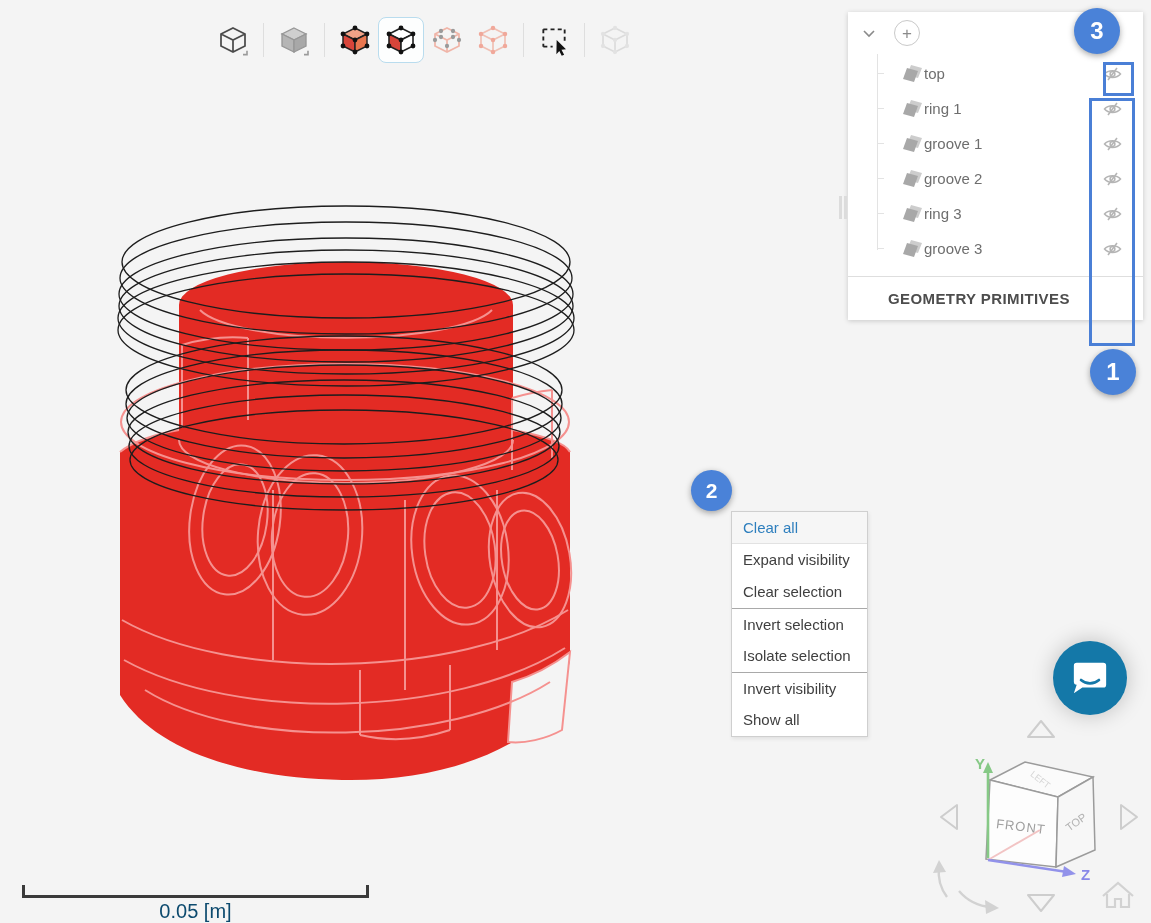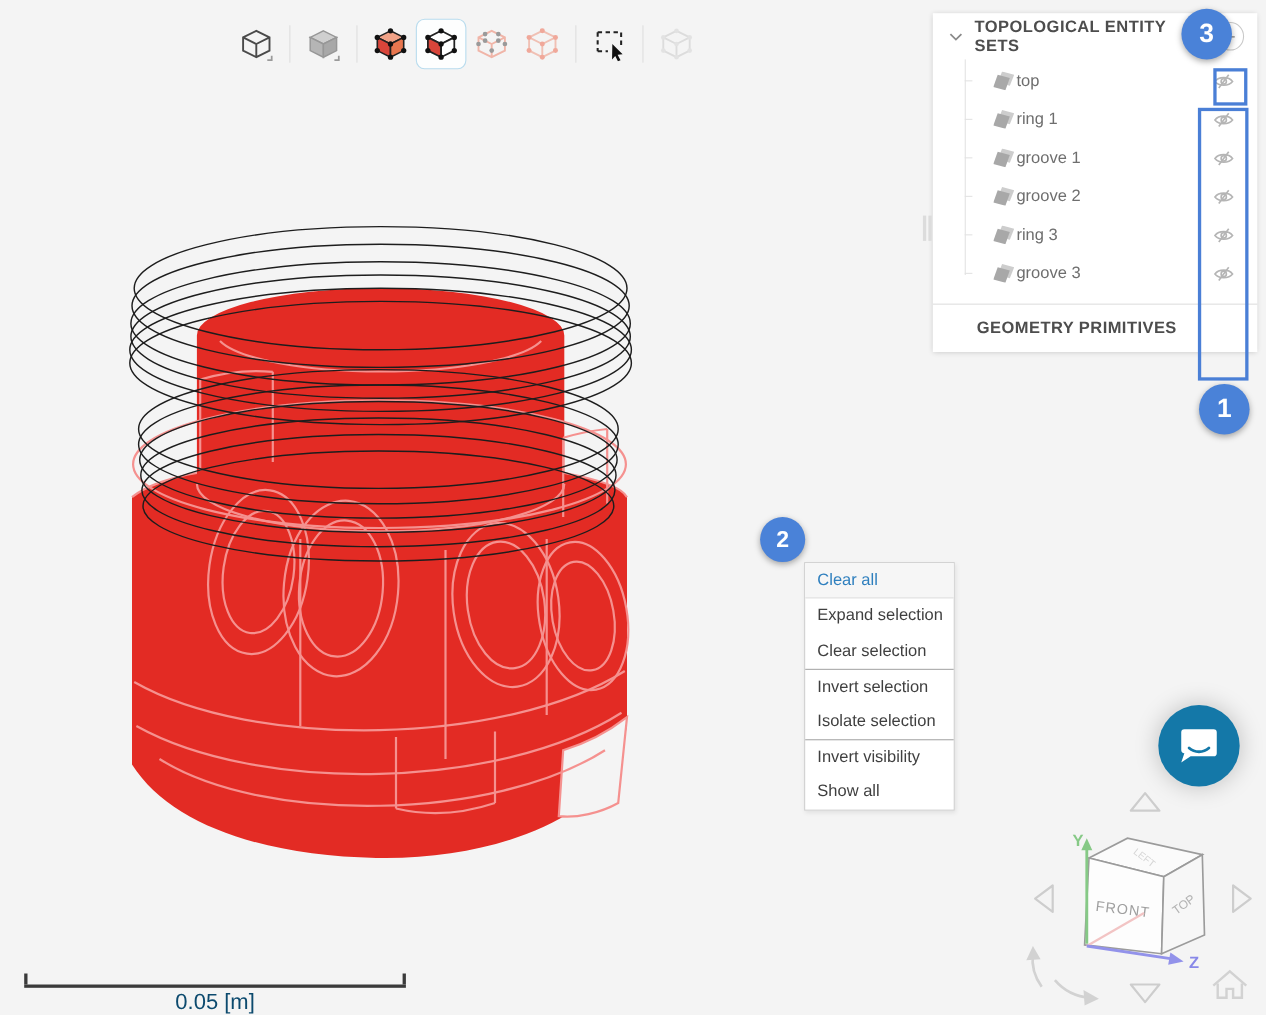--- a/index.html
+++ b/index.html
@@ -238,21 +238,20 @@
     </button>
   </div>
 
   <aside class="panel">
 
 
     <div class="panel-row row-topo">
       <svg class="chev" viewBox="0 0 18 18">
         <path d="M4 7 L9 12 L14 7" stroke="#8a8a8a" stroke-width="1.6" fill="none"></path>
       </svg>
-      <span class="hdr">TOPOLOGICAL ENTITY SETS</span>
       <button class="add-btn">+</button>
     </div>
 
     <div class="tree">
 
       <div class="tree-row">
         <svg class="set-icon" viewBox="0 0 19 17">
           <polygon points="8,0 19,3 15,13 4,10" fill="#cdcdcd"></polygon>
           <polygon points="4,3 15,6 11,17 0,14" fill="#a8a8a8"></polygon>
         </svg>
@@ -342,21 +341,21 @@
     </div>
 
   <div class="ann-rect ann-rect-plus"></div>
   <div class="ann-rect ann-rect-eyes"></div>
   <div class="badge badge-3">3</div>
   <div class="badge badge-1">1</div>
   <div class="badge badge-2">2</div>
 
   <div class="ctx-menu">
     <div class="ctx-item hl">Clear all</div>
-    <div class="ctx-item">Expand selection</div>
+    <div class="ctx-item">Expand visibility</div>
     <div class="ctx-item">Clear selection</div>
     <div class="ctx-item sep">Invert selection</div>
     <div class="ctx-item">Isolate selection</div>
     <div class="ctx-item sep">Invert visibility</div>
     <div class="ctx-item">Show all</div>
   </div>
 
   <div class="scale-bar">
     <div class="scale-line"></div>
     <div class="scale-label">0.05 [m]</div>

